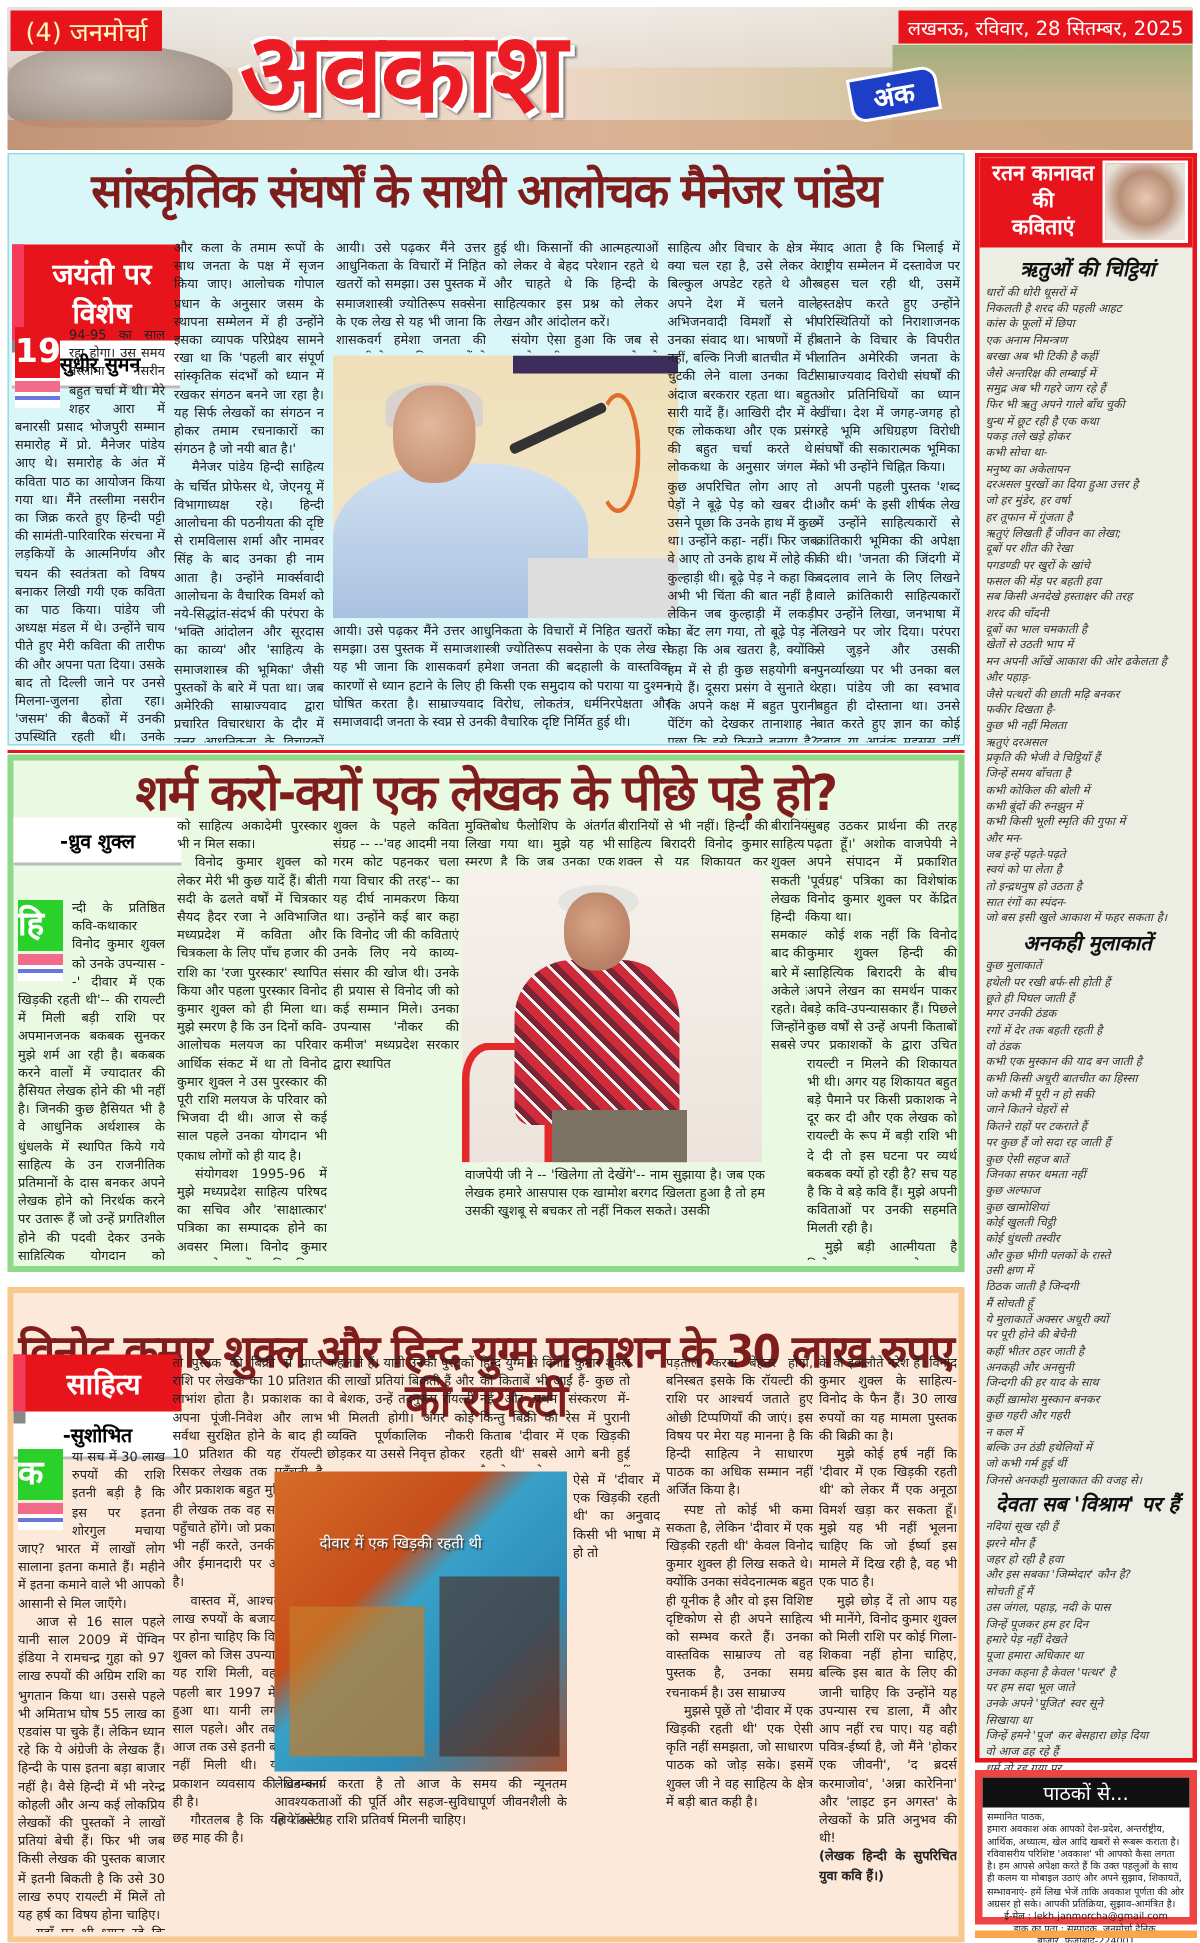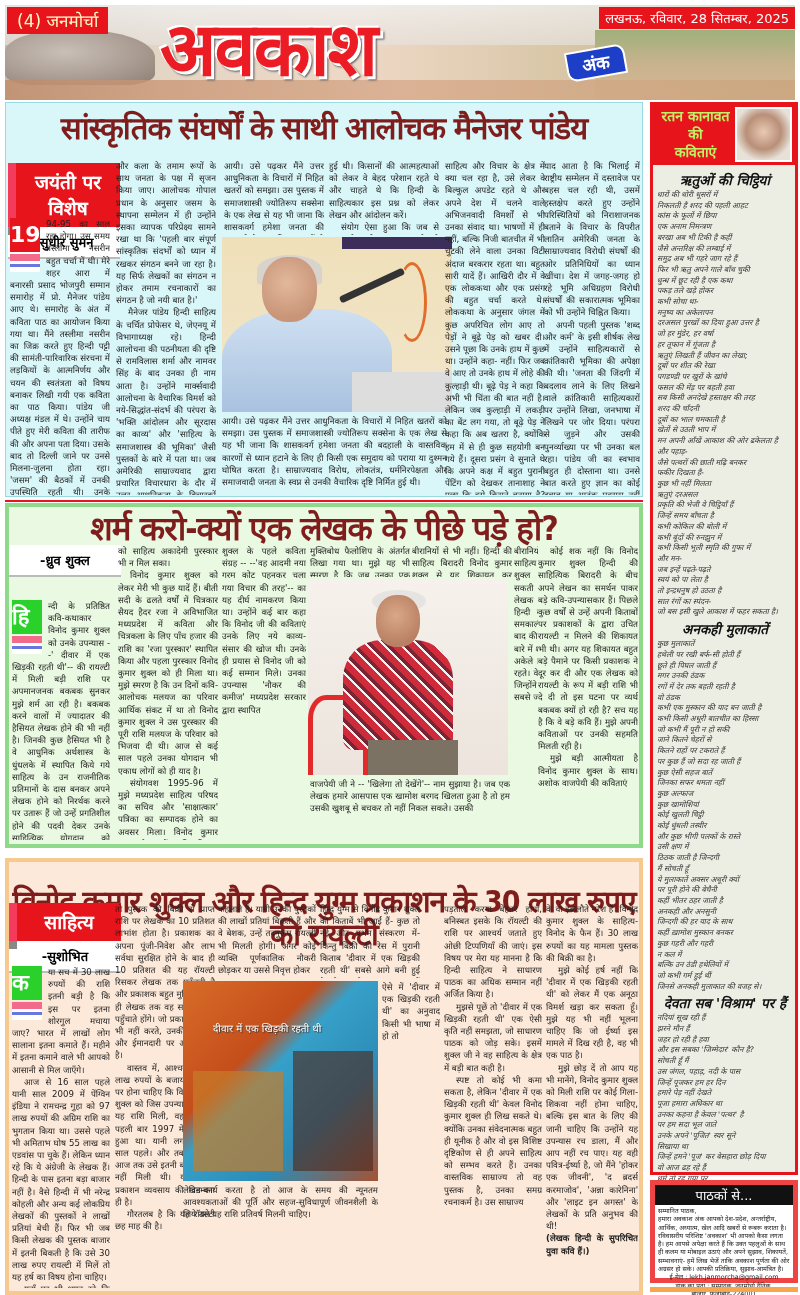--- a/index.html
+++ b/index.html
@@ -51,21 +51,21 @@
   .p2-chair { position:absolute; left:0; top:115px; width:60px; height:80px; border:5px solid #e32a2a; border-radius:30% 30% 0 0; border-bottom:none;}
   .p2-pants { position:absolute; left:60px; top:160px; width:90px; height:35px; background:#7c7263; }
 
   .photo-3 { left:183px; top:981px; width:195px; height:200px; background:linear-gradient(135deg,#d76c28 0%,#c54e1b 35%,#37a0c8 45%,#2c8cb7 70%,#a55233 100%); }
   .p3-caption { position:absolute; left:30px; top:40px; color:#fff; font-size:10px; text-shadow:1px 1px 1px #333; }
   .p3-shape1 { position:absolute; left:10px; top:90px; width:90px; height:100px; background:#c67c2a; opacity:.7; }
   .p3-shape2 { position:absolute; left:110px; top:70px; width:80px; height:120px; background:#4f2417; opacity:.6; }
 
   .sidebar { position:absolute; left:650px; top:102px; width:148px; height:1073px; border:3px solid #e8141c; background:#eceee4; }
   .sb-header { position:absolute; left:0; top:0; width:100%; height:60px; background:#e8141c; }
-  .sb-name { position:absolute; left:0; top:2px; width:85px; text-align:center; color:#bef264; font-size:14px; line-height:18px; font-weight:bold; }
+  .sb-name { position:absolute; left:0; top:2px; width:85px; text-align:center; color:#ffffff; font-size:14px; line-height:18px; font-weight:bold; }
   .sb-photo { position:absolute; right:3px; top:2px; width:57px; height:55px; background: radial-gradient(circle at 50% 45%, #e9c9b3 0%, #b98f78 45%, #e7e1d8 75%); border:2px solid #fff; }
   .sb-body { position:absolute; left:4px; top:64px; width:136px; font-size:7.6px; line-height:10.7px; color:#333; font-style:italic; }
   .sb-body .ptitle { font-size:13.5px; font-weight:bold; font-style:italic; text-align:center; color:#111; line-height:18px; margin:2px 0 1px 0; }
   .sb-body .line { white-space:nowrap; overflow:hidden; }
 
   .readers { position:absolute; left:650px; top:1180px; width:148px; height:103px; border:5px solid #ef4444; background:#fff; }
   .readers-head { background:#111; color:#fff; text-align:center; font-size:13px; padding:1px 0; }
   .readers-body { font-size:6.4px; line-height:8.3px; color:#222; padding:2px 3px; }
   .readers-body .c { text-align:center; }
   .readers-bottom { position:absolute; left:650px; top:1287px; width:148px; height:5px; background:#f7a64c; }
@@ -185,20 +185,21 @@
 
 <div class="col" style="left:412px; top:545px; width:100px; height:32px;">
   <p class="noi">बीरानियों से भी नहीं। हिन्दी की साहित्य बिरादरी विनोद कुमार शुक्ल से यह शिकायत कर सकती है कि वे हिन्दी के ऐसे लेखक हैं जिन्होंने आधुनिक हिन्दी के अपने पूर्वज, अपने समकालीन आलोचक और अपने बाद की पीढ़ी के साहित्यकारों के बारे में शायद कुछ नहीं लिखा। वे अकेले ही हैं पर बहुत कम नहीं रहते। वे उन गिने-चुने लोगों में हैं जिन्होंने सबसे कम बोलकर सबसे ज्यादा कहा।</p>
 </div>
 
 <div class="col" style="left:514px; top:545px; width:100px; height:295px;">
   <p class="noi">बीरानियों से भी नहीं। हिन्दी की साहित्य बिरादरी विनोद कुमार शुक्ल से यह शिकायत कर सकती है कि वे हिन्दी के ऐसे लेखक हैं जिन्होंने आधुनिक हिन्दी के अपने पूर्वज, अपने समकालीन आलोचक और अपने बाद की पीढ़ी के साहित्यकारों के बारे में शायद कुछ नहीं लिखा। वे अकेले ही हैं पर बहुत कम नहीं रहते। वे उन गिने-चुने लोगों में हैं जिन्होंने सबसे कम बोलकर सबसे ज्यादा कहा।</p>
 </div>
 
 <div class="col" style="left:538px; top:545px; width:100px; height:295px; background:#eaf9e1;">
+  <p class="noi">सुबह उठकर प्रार्थना की तरह पढ़ता हूँ।' अशोक वाजपेयी ने अपने संपादन में प्रकाशित 'पूर्वग्रह' पत्रिका का विशेषांक विनोद कुमार शुक्ल पर केंद्रित किया था।</p>
   <p>कोई शक नहीं कि विनोद कुमार शुक्ल हिन्दी की साहित्यिक बिरादरी के बीच अपने लेखन का समर्थन पाकर बड़े कवि-उपन्यासकार हैं। पिछले कुछ वर्षों से उन्हें अपनी किताबों पर प्रकाशकों के द्वारा उचित रायल्टी न मिलने की शिकायत भी थी। अगर यह शिकायत बहुत बड़े पैमाने पर किसी प्रकाशक ने दूर कर दी और एक लेखक को रायल्टी के रूप में बड़ी राशि भी दे दी तो इस घटना पर व्यर्थ बकबक क्यों हो रही है? सच यह है कि वे बड़े कवि हैं। मुझे अपनी कविताओं पर उनकी सहमति मिलती रही है।</p>
   <p>मुझे बड़ी आत्मीयता है विनोद कुमार शुक्ल के साथ। अशोक वाजपेयी की कविताएं</p>
 
 </div>
 
 <div class="section-3">
   <div class="h1" style="font-size:30px; padding-top:23px;">विनोद कुमार शुक्ल और हिन्द युग्म प्रकाशन के 30 लाख रुपए की रायल्टी</div>
 </div>
 
 <div class="kicker" style="left:9px; top:903px;">
@@ -237,22 +238,22 @@
 <div class="col" style="left:183px; top:1184px; width:195px; height:104px;">
   <p class="noi">लेखन-कार्य करता है तो आज के समय की न्यूनतम आवश्यकताओं की पूर्ति और सहज-सुविधापूर्ण जीवनशैली के लिये उसे यह राशि प्रतिवर्ष मिलनी चाहिए।</p>
 </div>
 
 <div class="col" style="left:382px; top:981px; width:58px; height:307px;">
   <p class="noi">ऐसे में 'दीवार में एक खिड़की रहती थी' का अनुवाद किसी भी भाषा में हो तो</p>
 </div>
 
 <div class="col" style="left:444px; top:903px; width:98px; height:385px;">
   <p class="noi">पड़ताल करना बेहतर होगा, बनिस्बत इसके कि रॉयल्टी की राशि पर आश्चर्य जताते हुए ओछी टिप्पणियाँ की जाएं। इस विषय पर मेरा यह मानना है कि हिन्दी साहित्य ने साधारण पाठक का अधिक सम्मान नहीं अर्जित किया है।</p>
+  <p>स्पष्ट तो कोई भी कमा सकता है, लेकिन 'दीवार में एक खिड़की रहती थी' केवल विनोद कुमार शुक्ल ही लिख सकते थे। क्योंकि उनका संवेदनात्मक बहुत ही यूनीक है और वो इस विशिष्ट दृष्टिकोण से ही अपने साहित्य को सम्भव करते हैं। उनका वास्तविक साम्राज्य तो वह पुस्तक है, उनका समग्र रचनाकर्म है। उस साम्राज्य</p>
   <p>मुझसे पूछें तो 'दीवार में एक खिड़की रहती थी' एक ऐसी कृति नहीं समझता, जो साधारण पाठक को जोड़ सके। इसमें शुक्ल जी ने वह साहित्य के क्षेत्र में बड़ी बात कही है।</p>
-  <p>स्पष्ट तो कोई भी कमा सकता है, लेकिन 'दीवार में एक खिड़की रहती थी' केवल विनोद कुमार शुक्ल ही लिख सकते थे। क्योंकि उनका संवेदनात्मक बहुत ही यूनीक है और वो इस विशिष्ट दृष्टिकोण से ही अपने साहित्य को सम्भव करते हैं। उनका वास्तविक साम्राज्य तो वह पुस्तक है, उनका समग्र रचनाकर्म है। उस साम्राज्य</p>
 </div>
 
 <div class="col" style="left:546px; top:903px; width:92px; height:385px;">
   <p class="noi">के वो इकलौते नरेश हैं। विनोद कुमार शुक्ल के साहित्य-विनोद के फैन हैं। 30 लाख रुपयों का यह मामला पुस्तक की बिक्री का है।</p>
   <p>मुझे कोई हर्ष नहीं कि 'दीवार में एक खिड़की रहती थी' को लेकर मैं एक अनूठा विमर्श खड़ा कर सकता हूँ। मुझे यह भी नहीं भूलना चाहिए कि जो ईर्ष्या इस मामले में दिख रही है, वह भी एक पाठ है।</p>
   <p>मुझे छोड़ दें तो आप यह भी मानेंगे, विनोद कुमार शुक्ल को मिली राशि पर कोई गिला-शिकवा नहीं होना चाहिए, बल्कि इस बात के लिए की जानी चाहिए कि उन्होंने यह उपन्यास रच डाला, मैं और आप नहीं रच पाए। यह वही पवित्र-ईर्ष्या है, जो मैंने 'होकर एक जीवनी', 'द ब्रदर्स करमाजोव', 'अन्ना कारेनिना' और 'लाइट इन अगस्त' के लेखकों के प्रति अनुभव की थी!</p>
   <p class="noi" style="font-weight:bold;">(लेखक हिन्दी के सुपरिचित युवा कवि हैं।)</p>
 </div>
 
 <div class="sidebar">

